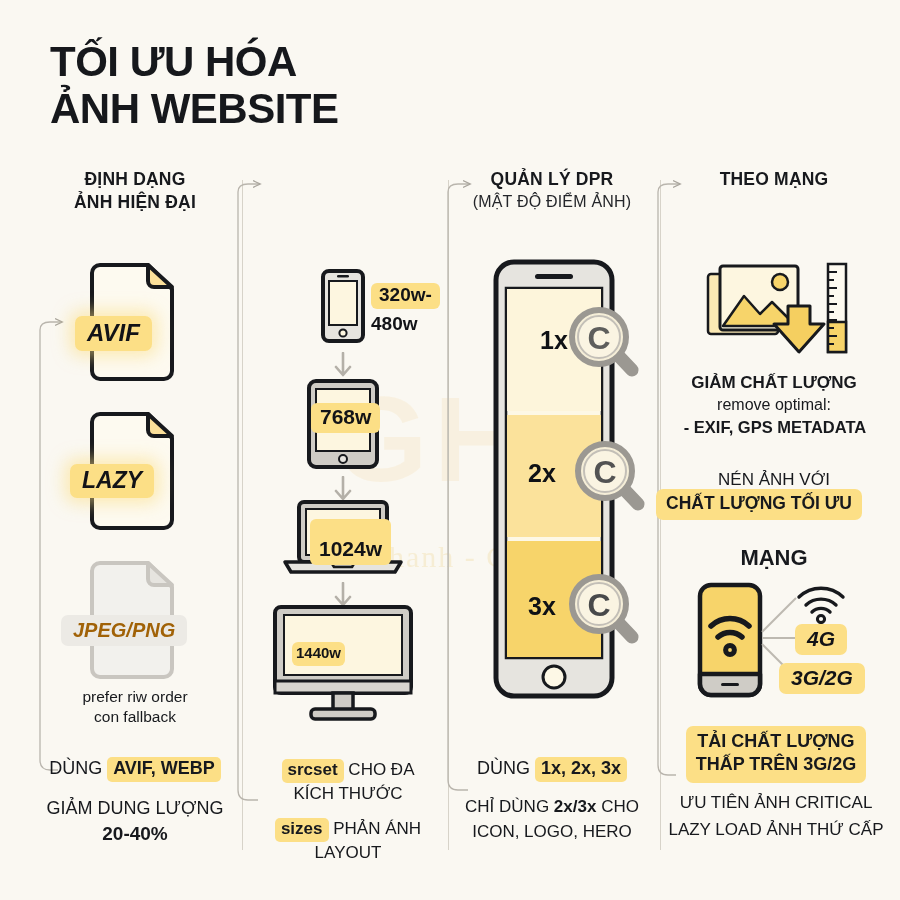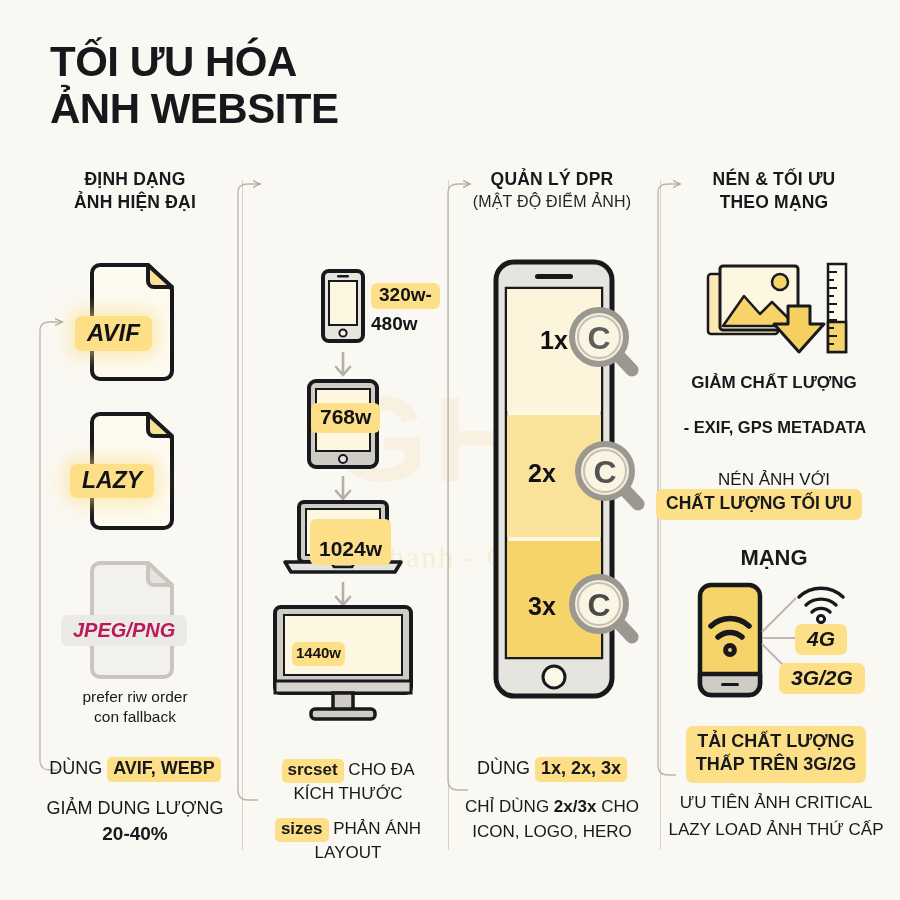--- a/index.html
+++ b/index.html
@@ -89,21 +89,21 @@
     background: #fcdf86;
     border-radius: 7px;
     font-weight: bold;
     color: #121317;
     text-align: center;
     white-space: nowrap;
     padding: 5px 12px 6px;
     line-height: 1;
     font-style: italic;
   }
-  .badge.gray { background: #eceae5; color: #be185d; }
+  .badge.gray { background: #eceae5; color: #a16207; }
 
   
   .txt { position: absolute; text-align: center; color: #17191d; }
   .hl {
     background: #fcdf86;
     border-radius: 5px;
     padding: 1px 6px 3px;
     font-weight: bold;
     display: inline-block;
   }
@@ -309,21 +309,20 @@
   </div>
   <div class="txt" style="left:448px; top:797px; width:208px; font-size:17px;">
     <span>CHỈ DÙNG</span>
     <span class="bold">2x/3x</span>
     <span>CHO</span>
   </div>
   <div class="txt" style="left:448px; top:822px; width:208px; font-size:17px;">ICON, LOGO, HERO</div>
 
   <div class="col col4">
     <div class="col-head">
-      <div>NÉN &amp; TỐI ƯU</div>
       <div>THEO MẠNG</div>
     </div>
   </div>
 
   <svg style="position:absolute; left:706px; top:262px;" width="148" height="112" viewBox="0 0 148 112">
     <rect x="2" y="12" width="70" height="60" rx="3" fill="#fbe9b4" stroke="#17191d" stroke-width="2.5"></rect>
     <rect x="14" y="4" width="78" height="64" rx="3" fill="#fdf6e0" stroke="#17191d" stroke-width="3"></rect>
     <circle cx="74" cy="20" r="8" fill="#f7d46a" stroke="#17191d" stroke-width="2.5"></circle>
     <path d="M17 64 L38 34 L54 52 L66 40 L90 64 z" fill="#f7d46a" stroke="#17191d" stroke-width="2.5" stroke-linejoin="round"></path>
     <path d="M82 44 h22 v18 h14 l-25 28 l-25 -28 h14 z" fill="#f5cf60" stroke="#17191d" stroke-width="3" stroke-linejoin="round"></path>
@@ -337,20 +336,21 @@
       <path d="M122 42 h9"></path>
         <path d="M122 50 h6"></path>
         <path d="M122 58 h9"></path>
         <path d="M122 66 h6"></path>
       <path d="M122 74 h9"></path>
         <path d="M122 82 h6"></path>
     </g>
   </svg>
 
   <div class="txt bold" style="left:664px; top:373px; width:220px; font-size:17px;">GIẢM CHẤT LƯỢNG</div>
+  <div class="txt" style="left:664px; top:396px; width:220px; font-size:16px;">remove optimal:</div>
   <div class="txt bold" style="left:660px; top:418px; width:230px; font-size:16.5px;">- EXIF, GPS METADATA</div>
 
   <div class="txt" style="left:664px; top:470px; width:220px; font-size:17px;">NÉN ẢNH VỚI</div>
   <div class="txt" style="left:644px; top:489px; width:230px;">
     <span class="hl-block" style="font-size:17.5px;">CHẤT LƯỢNG TỐI ƯU</span>
   </div>
 
   <div class="txt bold" style="left:664px; top:545px; width:220px; font-size:22px;">MẠNG</div>
 
   <svg style="position:absolute; left:697px; top:582px;" width="66" height="116" viewBox="0 0 66 116">

